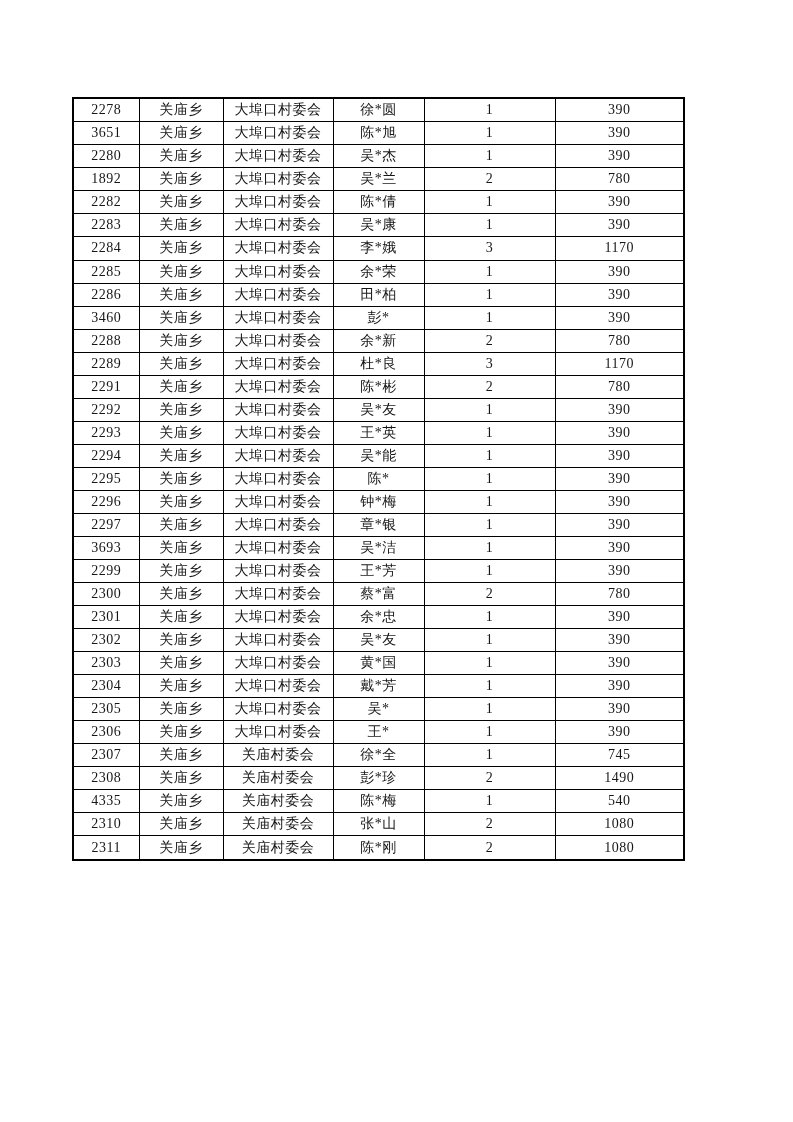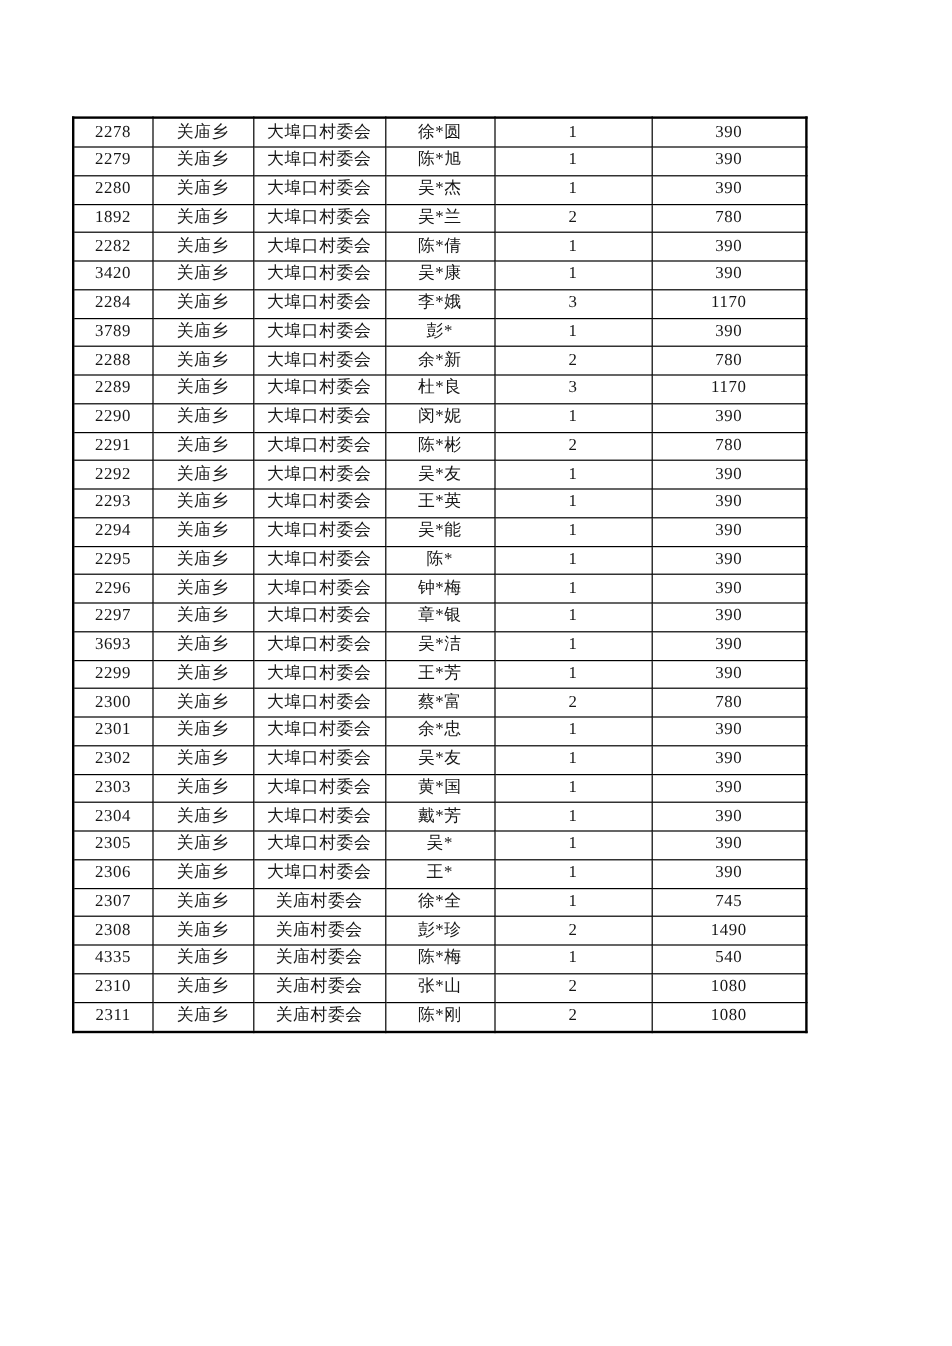--- a/index.html
+++ b/index.html
@@ -10,21 +10,21 @@
   .page {
     position: relative;
     width: 793px;
     height: 1122px;
     background: #ffffff;
     overflow: hidden;
     font-family: "Liberation Serif", "DejaVu Serif", serif;
   }
   table.data-table {
     position: absolute;
-    left: 60px;
+    left: 72px;
     top: 97px;
     width: 611px;
     height: 764px;
     border-collapse: collapse;
     table-layout: fixed;
     border: 2px solid #000000;
   }
   table.data-table td {
     border: 1px solid #000000;
     padding: 0;
@@ -60,21 +60,21 @@
     <tbody>
         <tr>
           <td>2278</td>
           <td>关庙乡</td>
           <td>大埠口村委会</td>
           <td>徐*圆</td>
           <td>1</td>
           <td>390</td>
         </tr>
         <tr>
-          <td>2279</td>
+          <td>3651</td>
           <td>关庙乡</td>
           <td>大埠口村委会</td>
           <td>陈*旭</td>
           <td>1</td>
           <td>390</td>
         </tr>
         <tr>
           <td>2280</td>
           <td>关庙乡</td>
           <td>大埠口村委会</td>
@@ -92,37 +92,53 @@
         </tr>
         <tr>
           <td>2282</td>
           <td>关庙乡</td>
           <td>大埠口村委会</td>
           <td>陈*倩</td>
           <td>1</td>
           <td>390</td>
         </tr>
         <tr>
-          <td>3420</td>
+          <td>2283</td>
           <td>关庙乡</td>
           <td>大埠口村委会</td>
           <td>吴*康</td>
           <td>1</td>
           <td>390</td>
         </tr>
         <tr>
           <td>2284</td>
           <td>关庙乡</td>
           <td>大埠口村委会</td>
           <td>李*娥</td>
           <td>3</td>
           <td>1170</td>
         </tr>
         <tr>
-          <td>3789</td>
+          <td>2285</td>
+          <td>关庙乡</td>
+          <td>大埠口村委会</td>
+          <td>余*荣</td>
+          <td>1</td>
+          <td>390</td>
+        </tr>
+        <tr>
+          <td>2286</td>
+          <td>关庙乡</td>
+          <td>大埠口村委会</td>
+          <td>田*柏</td>
+          <td>1</td>
+          <td>390</td>
+        </tr>
+        <tr>
+          <td>3460</td>
           <td>关庙乡</td>
           <td>大埠口村委会</td>
           <td>彭*</td>
           <td>1</td>
           <td>390</td>
         </tr>
         <tr>
           <td>2288</td>
           <td>关庙乡</td>
           <td>大埠口村委会</td>
@@ -130,28 +146,20 @@
           <td>2</td>
           <td>780</td>
         </tr>
         <tr>
           <td>2289</td>
           <td>关庙乡</td>
           <td>大埠口村委会</td>
           <td>杜*良</td>
           <td>3</td>
           <td>1170</td>
-        </tr>
-        <tr>
-          <td>2290</td>
-          <td>关庙乡</td>
-          <td>大埠口村委会</td>
-          <td>闵*妮</td>
-          <td>1</td>
-          <td>390</td>
         </tr>
         <tr>
           <td>2291</td>
           <td>关庙乡</td>
           <td>大埠口村委会</td>
           <td>陈*彬</td>
           <td>2</td>
           <td>780</td>
         </tr>
         <tr>

